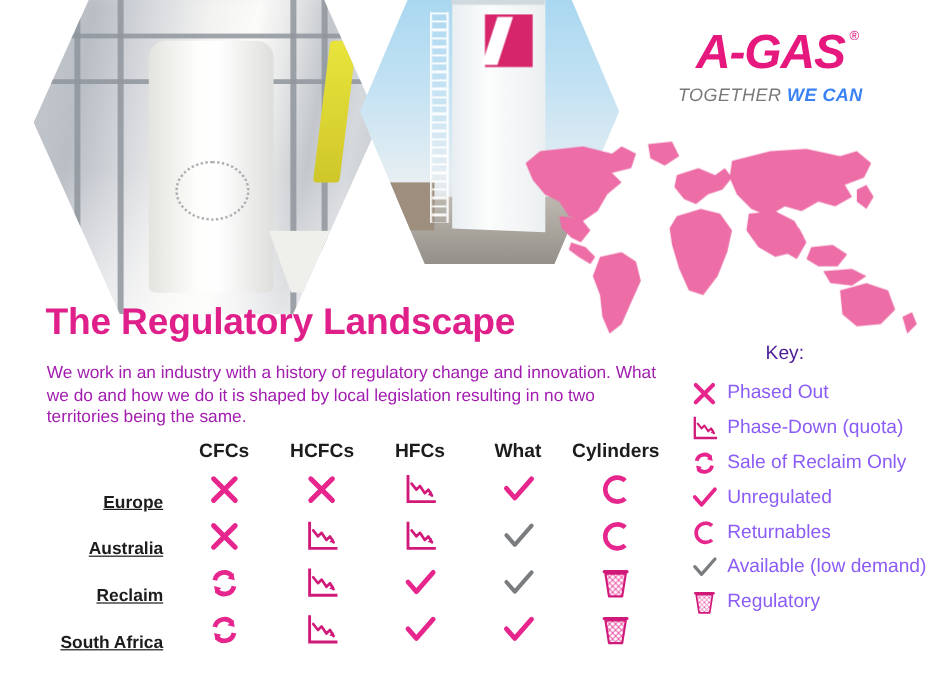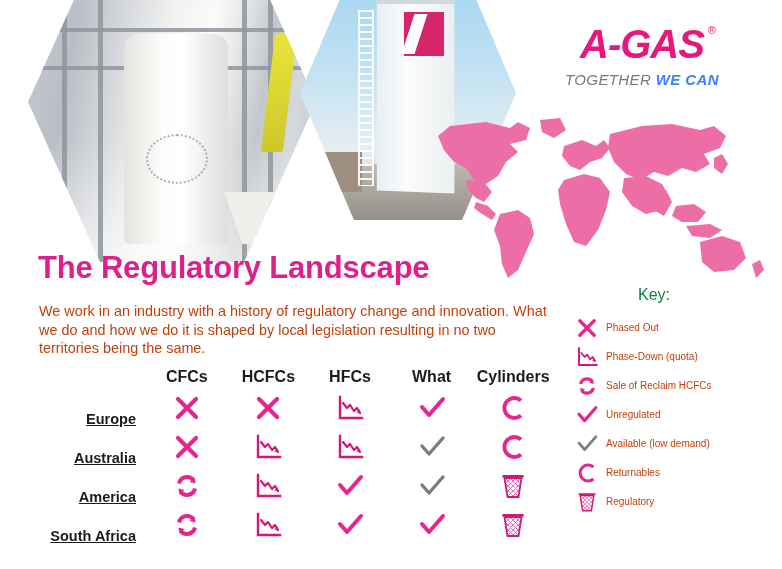--- a/index.html
+++ b/index.html
@@ -203,21 +203,21 @@
     color: #E0208A;
     letter-spacing: -.2px;
   }
   .intro {
     position: absolute;
     left: 39px;
     top: 302px;
     width: 520px;
     font-size: 14.4px;
     line-height: 18.5px;
-    color: #c2410c;
+    color: #a21caf;
   }
 
   
   .table {
     position: absolute;
     left: 24px;
     top: 368px;
     width: 530px;
   }
   .trow {
@@ -256,40 +256,40 @@
 
   
   .key {
     position: absolute;
     left: 572px;
     top: 286px;
     width: 206px;
   }
   .key-title {
     font-size: 16px;
-    color: #15803d;
+    color: #4c1d95;
     text-align: center;
     margin-bottom: 9px;
     padding-right: 42px;
   }
   .key-item {
     display: flex;
     align-items: center;
     height: 29px;
   }
   .key-ico {
     width: 30px;
     flex: 0 0 30px;
     display: flex;
     align-items: center;
     justify-content: center;
   }
   .key-txt {
-    font-size: 10px;
-    color: #c2410c;
+    font-size: 16px;
+    color: #8b5cf6;
     padding-left: 4px;
     white-space: nowrap;
   }
 </style>
 </head>
 <body>
 
 <div id="page">
 
   <div class="hero">
@@ -457,21 +457,21 @@
              </div>
           <div class="cell">
                <span>
               <svg class="icon" width="30" height="30" viewBox="0 0 30 30">
         <path d="M23 7.5 A10 10 0 1 0 23 22.5" stroke="#E6268C" stroke-width="3.8" fill="none" stroke-linecap="butt"></path>
               </svg>
             </span>
              </div>
         </div>
         <div class="trow brow">
-          <div class="cell-label">America</div>
+          <div class="cell-label">Reclaim</div>
           <div class="cell">
                <span>
               <svg class="icon" width="30" height="30" viewBox="0 0 30 30">
         <path d="M7 12.5 A8.2 8.2 0 0 1 21.5 9.2" stroke="#E6268C" stroke-width="4" fill="none" stroke-linecap="butt"></path>
         <path d="M23.6 12.6 L17.6 11.0 L22.4 6.4 Z" fill="#E6268C"></path>
         <path d="M23 17.5 A8.2 8.2 0 0 1 8.5 20.8" stroke="#E6268C" stroke-width="4" fill="none" stroke-linecap="butt"></path>
         <path d="M6.4 17.4 L12.4 19.0 L7.6 23.6 Z" fill="#E6268C"></path>
               </svg>
             </span>
              </div>
@@ -587,45 +587,45 @@
         </div>
         <div class="key-item">
           <span class="key-ico">
             <svg class="icon" width="24" height="24" viewBox="0 0 30 30">
         <path d="M7 12.5 A8.2 8.2 0 0 1 21.5 9.2" stroke="#E6268C" stroke-width="4" fill="none" stroke-linecap="butt"></path>
         <path d="M23.6 12.6 L17.6 11.0 L22.4 6.4 Z" fill="#E6268C"></path>
         <path d="M23 17.5 A8.2 8.2 0 0 1 8.5 20.8" stroke="#E6268C" stroke-width="4" fill="none" stroke-linecap="butt"></path>
         <path d="M6.4 17.4 L12.4 19.0 L7.6 23.6 Z" fill="#E6268C"></path>
             </svg>
           </span>
-          <span class="key-txt">Sale of Reclaim HCFCs</span>
+          <span class="key-txt">Sale of Reclaim Only</span>
         </div>
         <div class="key-item">
           <span class="key-ico">
             <svg class="icon" width="24" height="24" viewBox="0 0 30 30">
         <path d="M5 14 L12 22 L26 6" stroke="#E6268C" stroke-width="4" fill="none" stroke-linecap="round" stroke-linejoin="round"></path>
             </svg>
           </span>
           <span class="key-txt">Unregulated</span>
         </div>
         <div class="key-item">
           <span class="key-ico">
             <svg class="icon" width="24" height="24" viewBox="0 0 30 30">
+        <path d="M23 7.5 A10 10 0 1 0 23 22.5" stroke="#E6268C" stroke-width="3.8" fill="none" stroke-linecap="butt"></path>
+            </svg>
+          </span>
+          <span class="key-txt">Returnables</span>
+        </div>
+        <div class="key-item">
+          <span class="key-ico">
+            <svg class="icon" width="24" height="24" viewBox="0 0 30 30">
         <path d="M5 14 L12 22 L26 6" stroke="#7a7d80" stroke-width="3.4" fill="none" stroke-linecap="round" stroke-linejoin="round"></path>
             </svg>
           </span>
           <span class="key-txt">Available (low demand)</span>
-        </div>
-        <div class="key-item">
-          <span class="key-ico">
-            <svg class="icon" width="24" height="24" viewBox="0 0 30 30">
-        <path d="M23 7.5 A10 10 0 1 0 23 22.5" stroke="#E6268C" stroke-width="3.8" fill="none" stroke-linecap="butt"></path>
-            </svg>
-          </span>
-          <span class="key-txt">Returnables</span>
         </div>
         <div class="key-item">
           <span class="key-ico">
             <svg class="icon" width="24" height="24" viewBox="0 0 30 30">
         <defs>
                 <pattern id="mesh24" width="5" height="5" patternUnits="userSpaceOnUse">
           <path d="M0 0 L5 5 M5 0 L0 5" stroke="#E6268C" stroke-width="0.9" opacity="0.75"></path>
         </pattern>
               </defs>
         <path d="M6.5 7 L23.5 7 L20.5 26 L9.5 26 Z" fill="url(#mesh24)" stroke="#D1197A" stroke-width="1.8" stroke-linejoin="round"></path>

